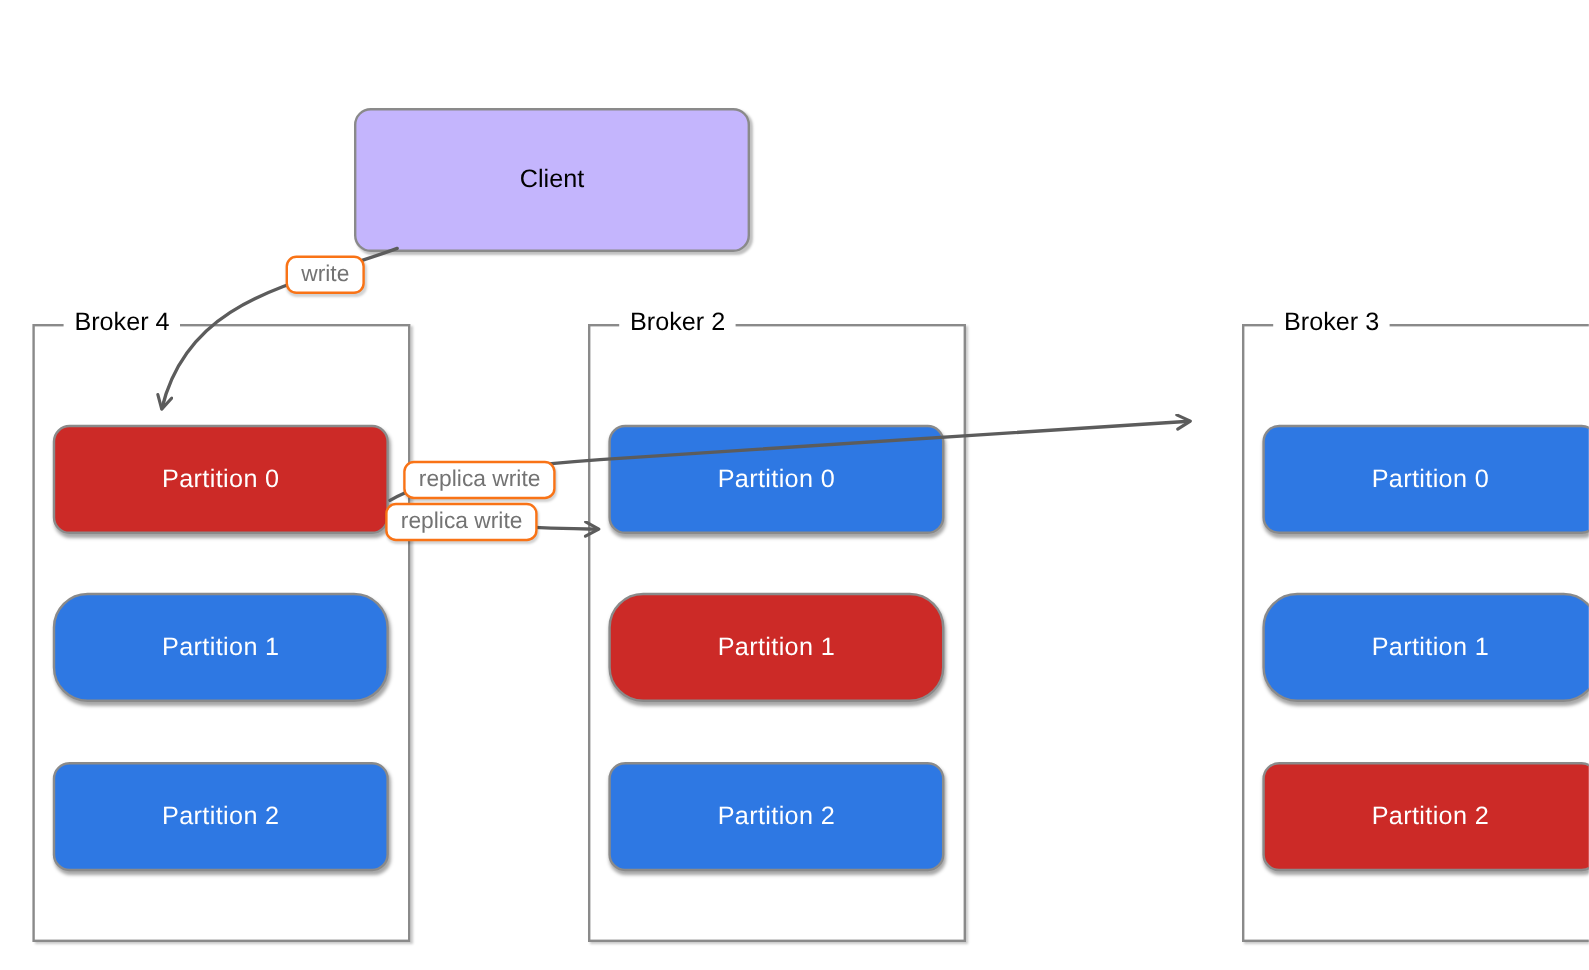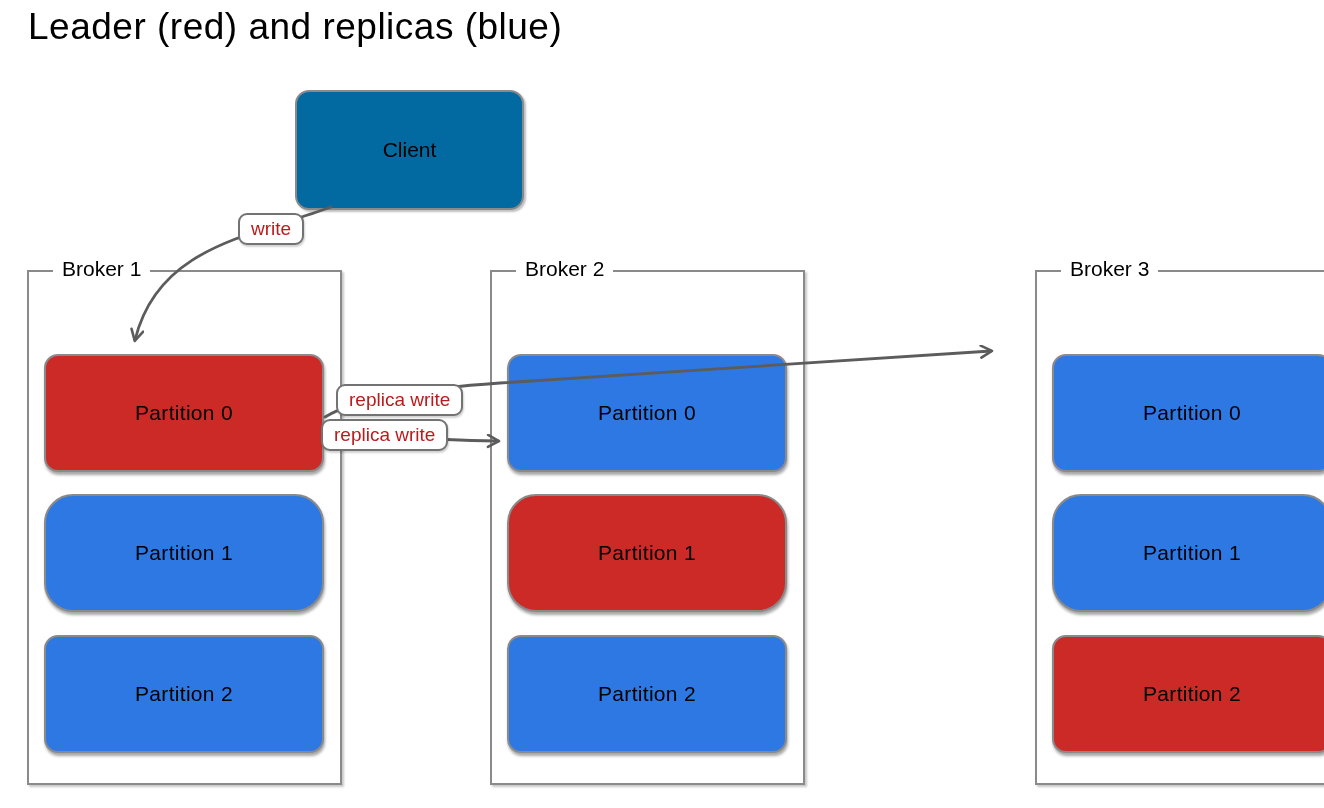--- a/index.html
+++ b/index.html
@@ -11,22 +11,22 @@
   }
   .canvas { position: absolute; left: 0; top: 0; width: 1324px; height: 808px; }
 
   .title {
     position: absolute; left: 28px; top: 6px;
     font-size: 37px; font-weight: normal; color: #000;
     letter-spacing: 0.5px;
   }
 
   .client-box {
-    position: absolute; left: 295px; top: 90px; width: 229px; height: 120px;
-    background: #0369a1; border: 2px solid #8a8a8a; border-radius: 14px;
+    position: absolute; left: 295px; top: 90px; width: 330px; height: 120px;
+    background: #c4b5fd; border: 2px solid #8a8a8a; border-radius: 14px;
     box-shadow: 2px 2px 2px rgba(0,0,0,0.25);
     display: flex; align-items: center; justify-content: center;
     font-size: 21px; color: #000;
   }
 
   .broker {
     position: absolute; top: 270px; width: 315px; height: 515px;
     background: #fff; border: 2px solid #8a8a8a;
     box-shadow: 2px 2px 2px rgba(0,0,0,0.22);
   }
@@ -34,58 +34,57 @@
   .broker-2 { left: 490px; }
   .broker-3 { left: 991px; margin-left: 44px; }
 
   .broker-label {
     position: absolute; top: -15px; left: 24px;
     background: #fff; padding: 0 9px;
     font-size: 21px; color: #000; white-space: nowrap;
   }
 
   .partition {
-    position: absolute; left: 15px; width: 280px; height: 118px;
+    position: absolute; left: 15px; width: 280px; height: 91px;
     border: 2px solid #8a8a8a; border-radius: 14px;
     box-shadow: 1px 3px 3px rgba(0,0,0,0.35);
     display: flex; align-items: center; justify-content: center;
-    font-size: 21px; color: #000000; letter-spacing: 0.3px;
+    font-size: 21px; color: #ffffff; letter-spacing: 0.3px;
   }
   .partition.p0 { top: 82px; }
   .partition.p1 { top: 222px; border-radius: 29px; }
   .partition.p2 { top: 363px; }
 
   svg.arrows {
     position: absolute; left: 0; top: 0; width: 1324px; height: 808px;
     pointer-events: none; z-index: 5;
   }
 
   .pill {
     position: absolute; z-index: 6;
-    background: #fff; border: 2px solid #737373; border-radius: 9px;
+    background: #fff; border: 2px solid #f97316; border-radius: 9px;
     box-shadow: 1px 2px 2px rgba(0,0,0,0.18);
-    font-size: 19px; color: #b91c1c; padding: 3px 11px; white-space: nowrap;
+    font-size: 19px; color: #737373; padding: 3px 11px; white-space: nowrap;
   }
   .pill-write        { left: 238px; top: 213px; }
   .pill-replica-top  { left: 336px; top: 384px; }
   .pill-replica-bot  { left: 321px; top: 419px; }
 </style>
 </head>
 <body>
 
 <div class="canvas">
 
-  <div class="title">Leader (red) and replicas (blue)</div>
 
   <div class="client-box">
     <span>Client</span>
   </div>
 
   <div class="broker broker-1">
-    <span class="broker-label">Broker 1</span>
+    <span class="broker-label">Broker 4</span>
     <div class="partition p0" style="background: rgb(204, 42, 39);">
       <span>Partition 0</span>
     </div>
     <div class="partition p1" style="background: rgb(46, 120, 227);">
       <span>Partition 1</span>
     </div>
     <div class="partition p2" style="background: rgb(46, 120, 227);">
       <span>Partition 2</span>
     </div>
   </div>

